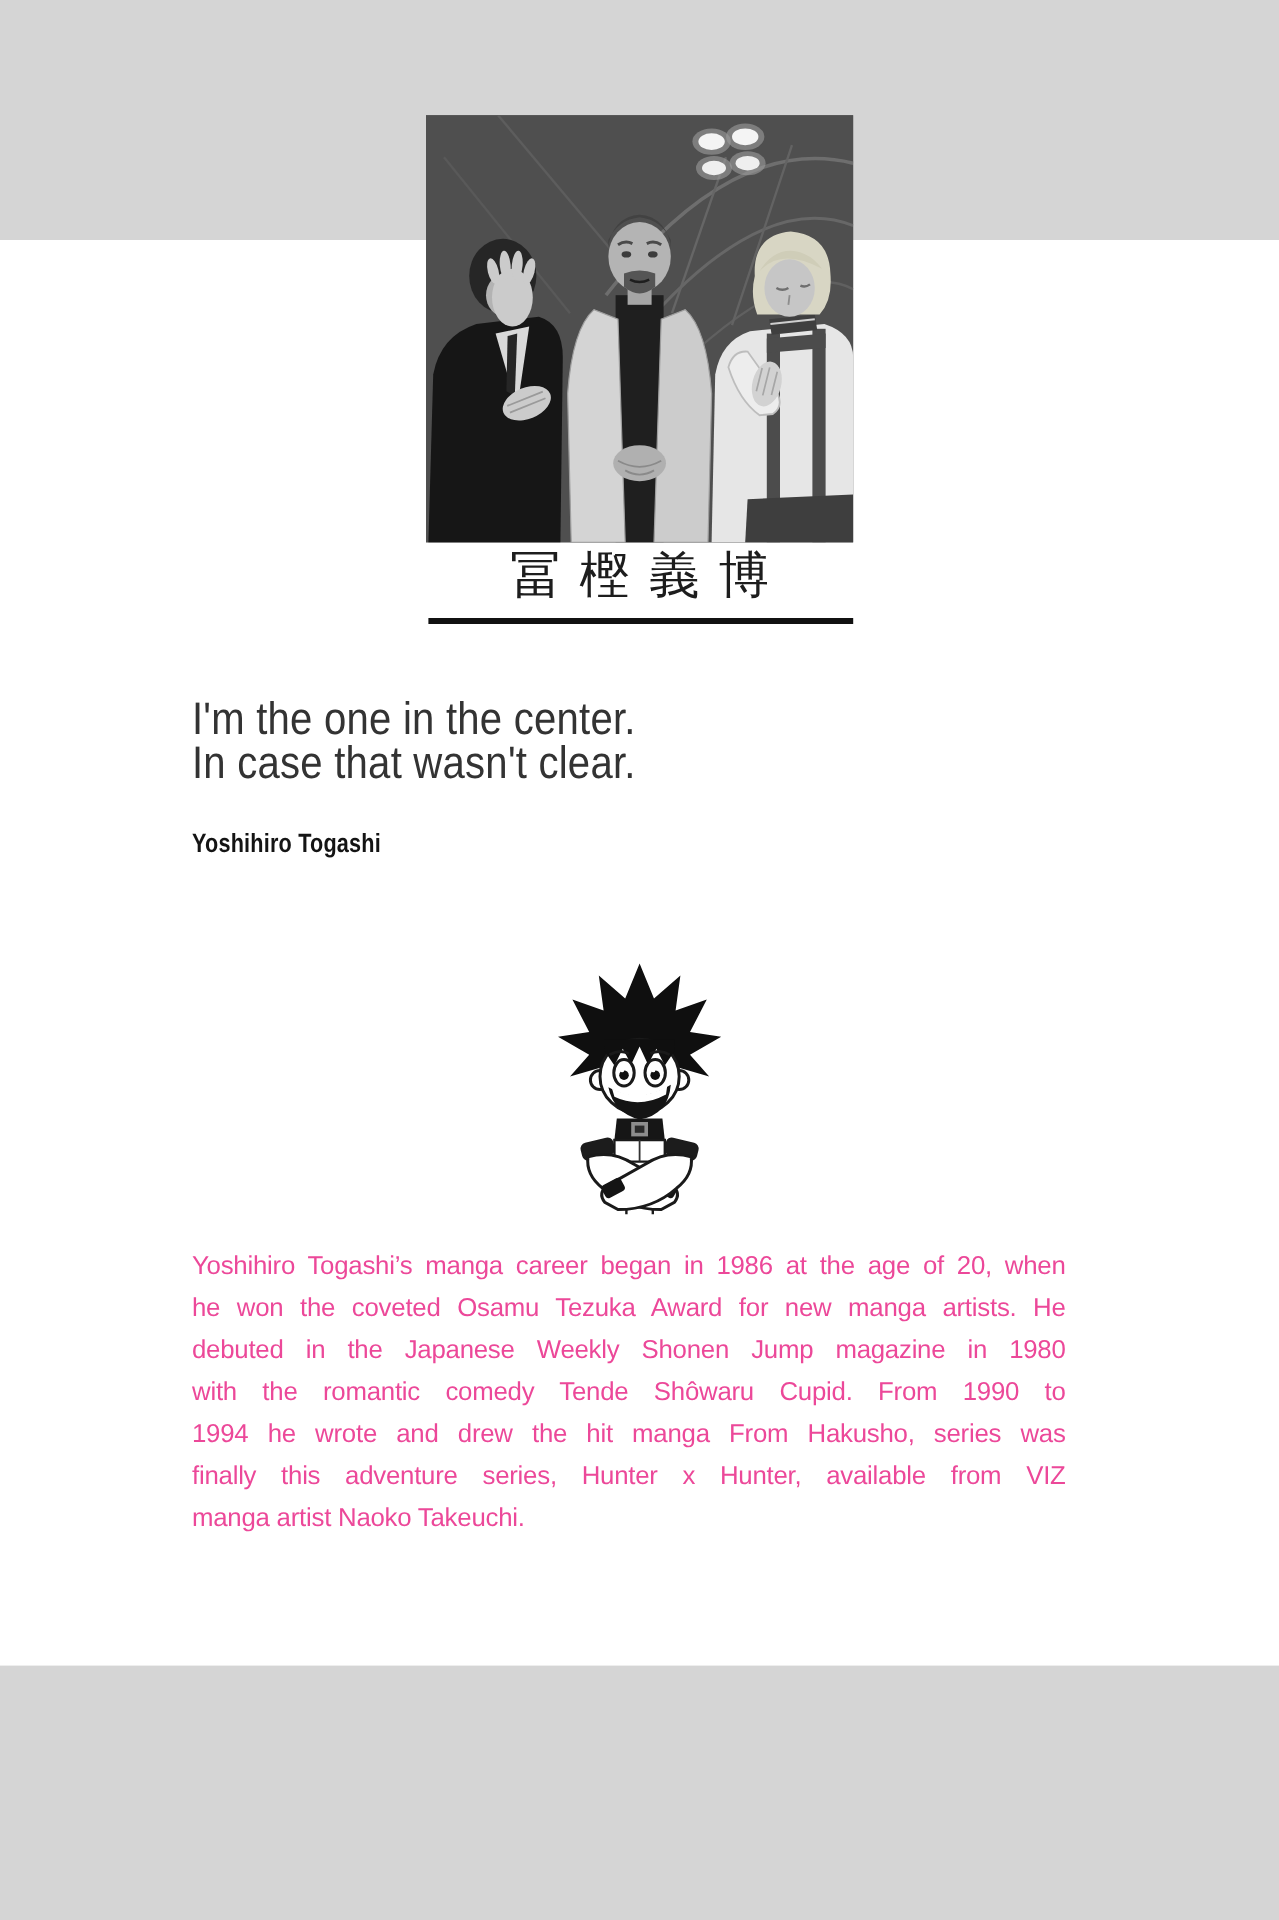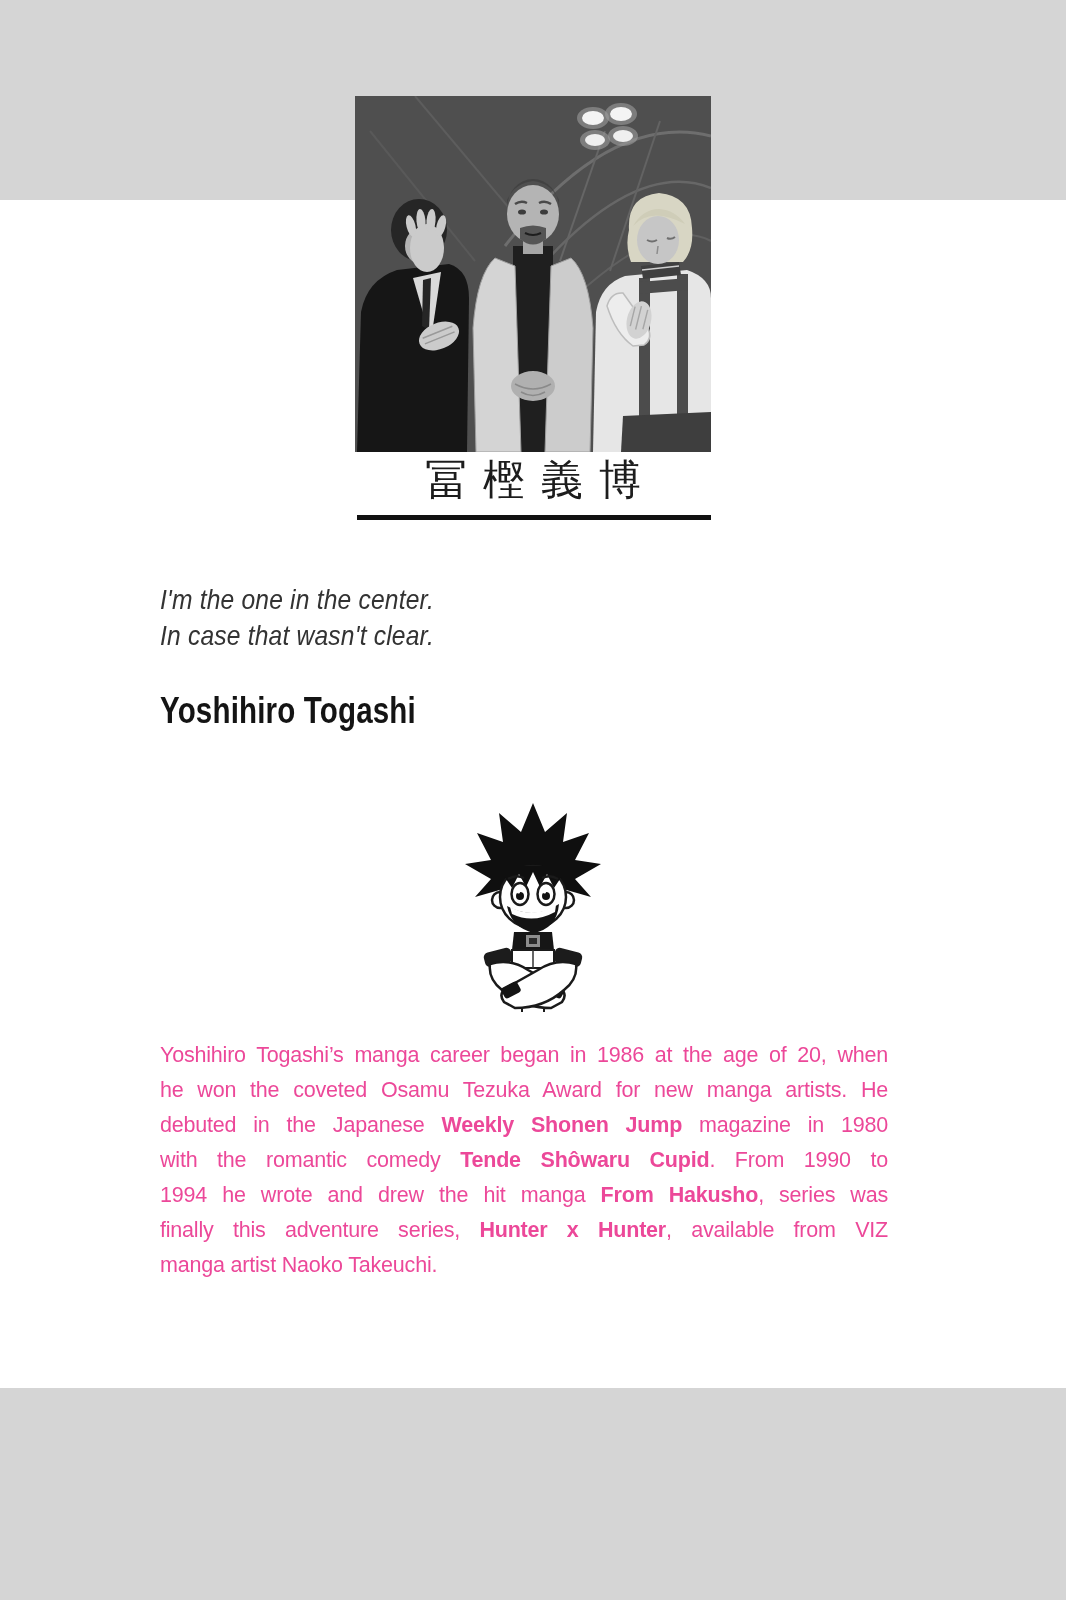--- a/index.html
+++ b/index.html
@@ -51,37 +51,36 @@
     width: 354px;
     height: 5px;
     background: #111111;
   }
 
   .quote {
     position: absolute;
     left: 160px;
     top: 582px;
     color: #333333;
-    font-size: 28px;
+    font-size: 38px;
     line-height: 36px;
     letter-spacing: 0.2px;
-    font-style: italic;
   }
   .squeeze {
     display: inline-block;
     transform: scaleX(0.88);
     transform-origin: left center;
     white-space: nowrap;
   }
   .author-name {
     position: absolute;
     left: 160px;
     top: 690px;
     color: #141414;
-    font-size: 36px;
+    font-size: 22px;
     font-weight: bold;
     letter-spacing: 0.2px;
   }
   .author-name .squeeze { transform: scaleX(0.82); }
 
   .gon {
     position: absolute;
     left: 462px;
     top: 800px;
     width: 142px;
@@ -99,21 +98,21 @@
     letter-spacing: -0.2px;
   }
   .bio-line {
     height: 35px;
     line-height: 35px;
     text-align: justify;
     text-align-last: justify;
     white-space: nowrap;
   }
   .bio-line.last { text-align-last: left; }
-  .bio-line .b { font-weight: bold; }
+  .bio-line .b { font-weight: normal; }
 </style>
 </head>
 <body>
 
 <div class="page">
 
   <div class="gray-bar top" style="background: rgb(213, 213, 213);"></div>
   <div class="gray-bar bottom" style="background: rgb(213, 213, 213);"></div>
 
   <figure class="photo">

